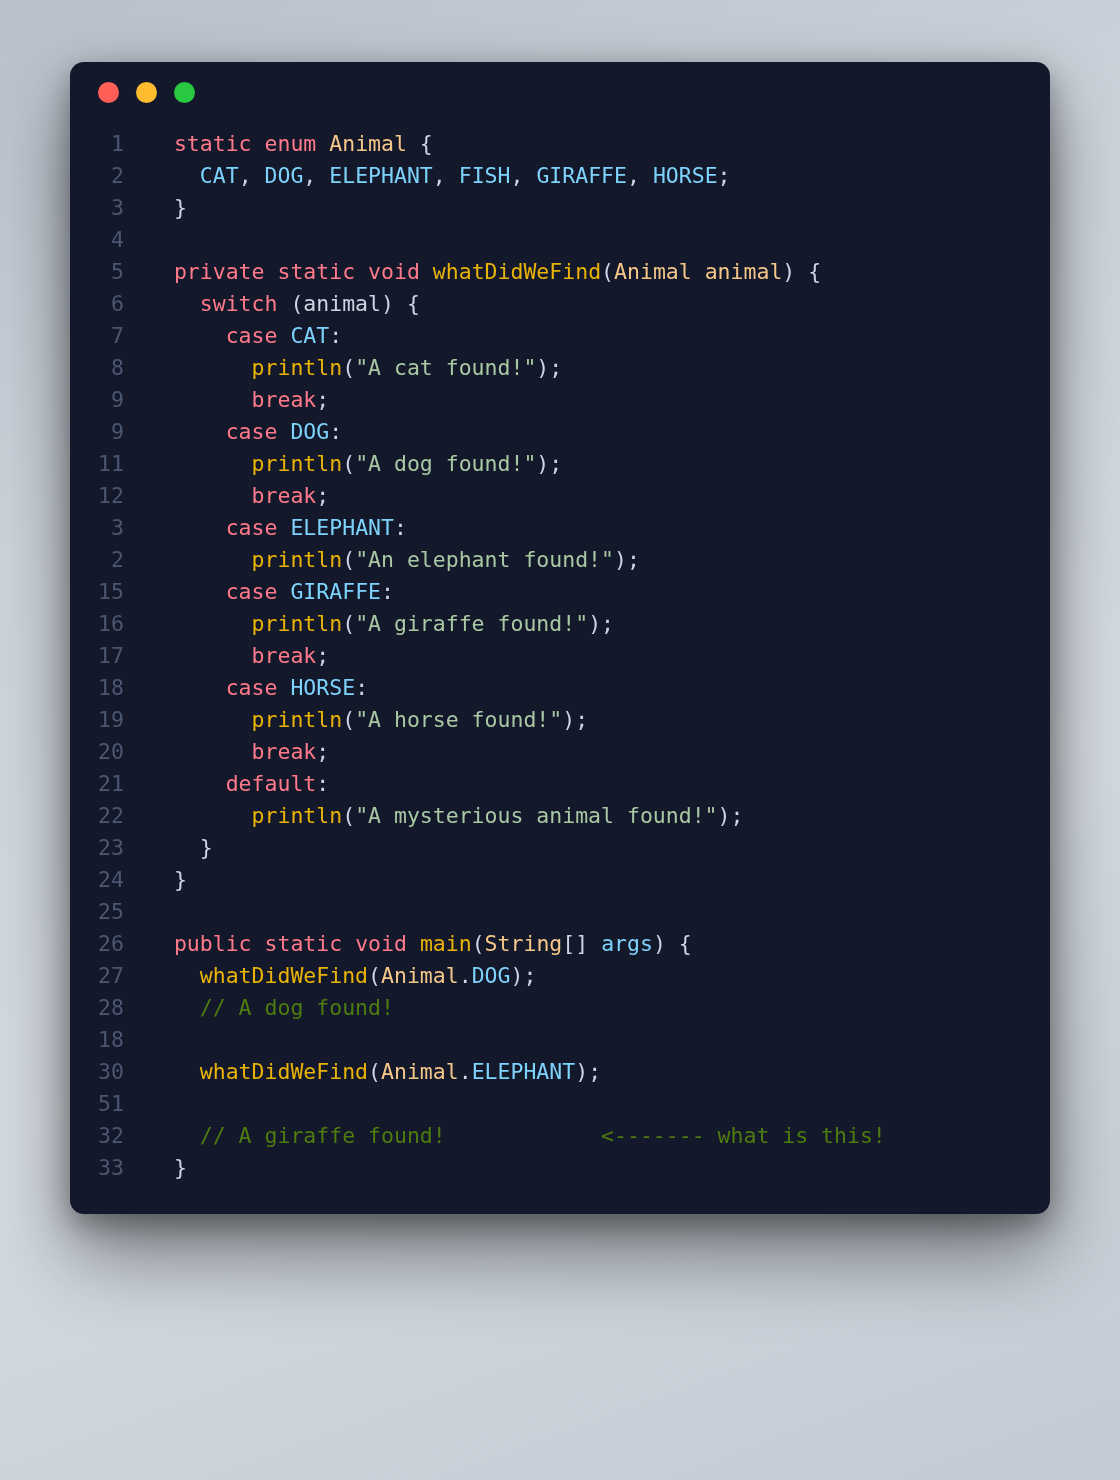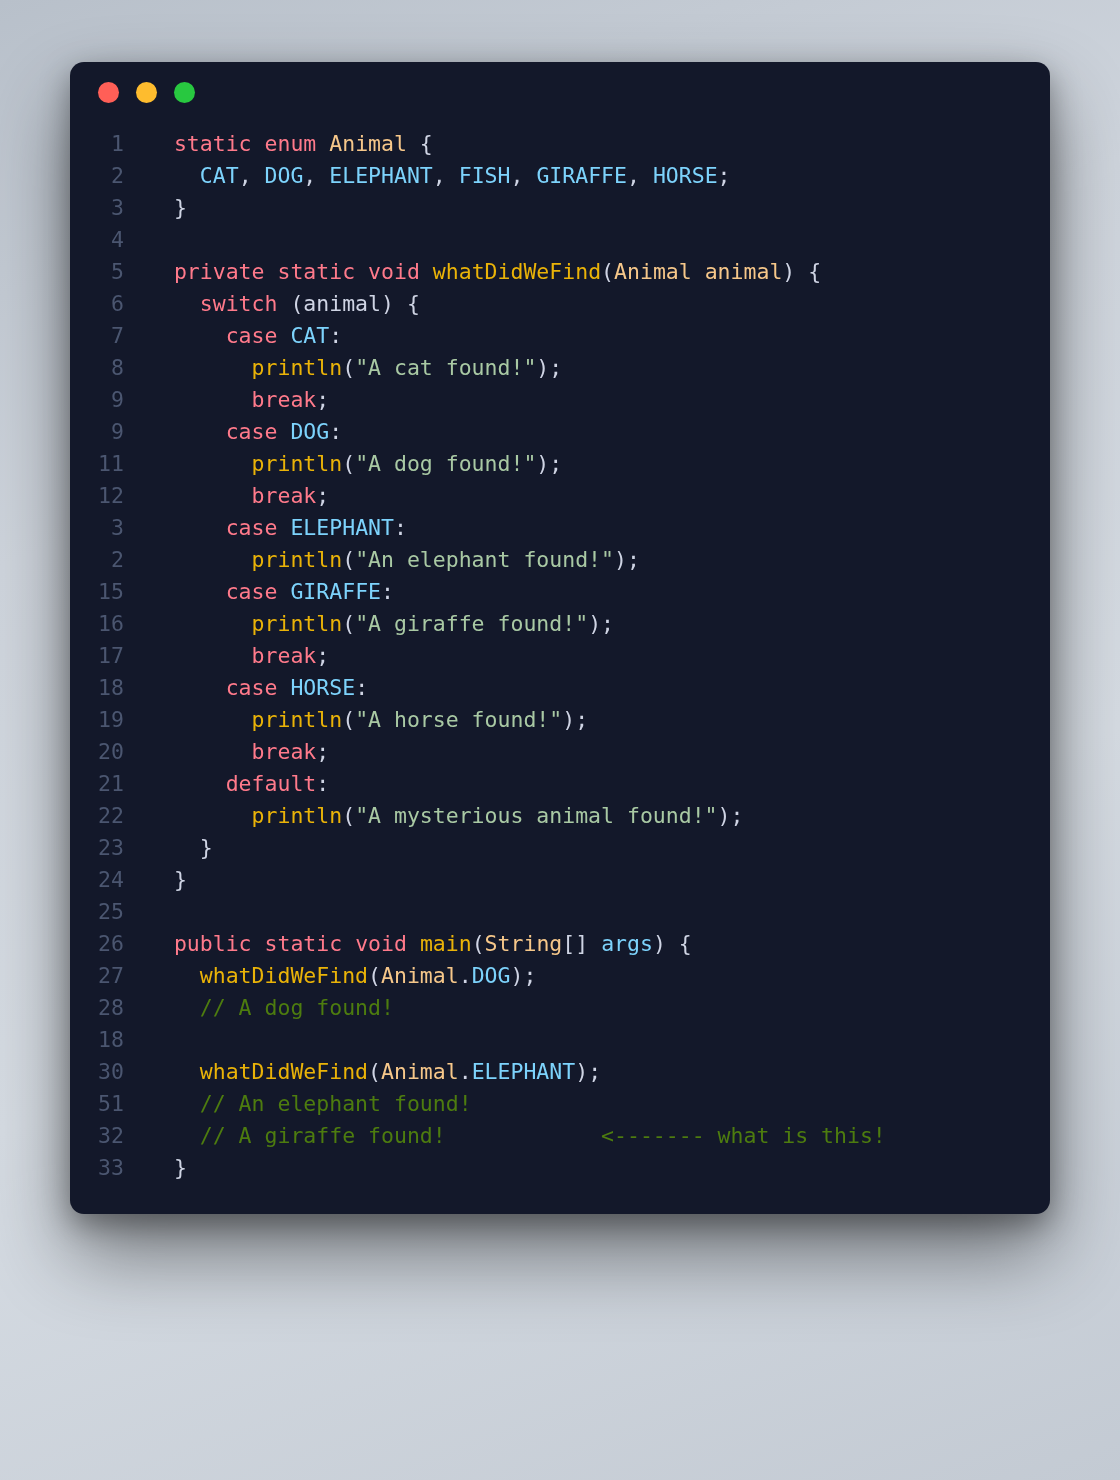--- a/index.html
+++ b/index.html
@@ -106,17 +106,17 @@
       <div class="line"><span class="gutter">21</span><span class="code"><span class="pun">      </span><span class="kw">default</span><span class="pun">:</span></span></div>
       <div class="line"><span class="gutter">22</span><span class="code"><span class="pun">        </span><span class="fn">println</span><span class="pun">(</span><span class="str">"A mysterious animal found!"</span><span class="pun">);</span></span></div>
       <div class="line"><span class="gutter">23</span><span class="code"><span class="pun">    }</span></span></div>
       <div class="line"><span class="gutter">24</span><span class="code"><span class="pun">  }</span></span></div>
       <div class="line"><span class="gutter">25</span><span class="code"><span class="pun"></span></span></div>
       <div class="line"><span class="gutter">26</span><span class="code"><span class="pun">  </span><span class="kw">public</span><span class="pun"> </span><span class="kw">static</span><span class="pun"> </span><span class="kw">void</span><span class="pun"> </span><span class="fn">main</span><span class="pun">(</span><span class="type">String</span><span class="pun">[] </span><span class="id">args</span><span class="pun">) {</span></span></div>
       <div class="line"><span class="gutter">27</span><span class="code"><span class="pun">    </span><span class="fn">whatDidWeFind</span><span class="pun">(</span><span class="type">Animal</span><span class="pun">.</span><span class="id">DOG</span><span class="pun">);</span></span></div>
       <div class="line"><span class="gutter">28</span><span class="code"><span class="pun">    </span><span class="cmt">// A dog found!</span></span></div>
       <div class="line"><span class="gutter">18</span><span class="code"><span class="pun"></span></span></div>
       <div class="line"><span class="gutter">30</span><span class="code"><span class="pun">    </span><span class="fn">whatDidWeFind</span><span class="pun">(</span><span class="type">Animal</span><span class="pun">.</span><span class="id">ELEPHANT</span><span class="pun">);</span></span></div>
-      <div class="line"><span class="gutter">51</span><span class="code"><span class="pun">    </span><span class="cmt">// An elephant found!</span></span></div>
+      <div class="line"><span class="gutter">51</span><span class="code"><span class="pun">    </span></span></div>
       <div class="line"><span class="gutter">32</span><span class="code"><span class="pun">    </span><span class="cmt">// A giraffe found!            &lt;------- what is this!</span></span></div>
       <div class="line"><span class="gutter">33</span><span class="code"><span class="pun">  }</span></span></div>
     </div>
 </div>
 
 </body></html>

